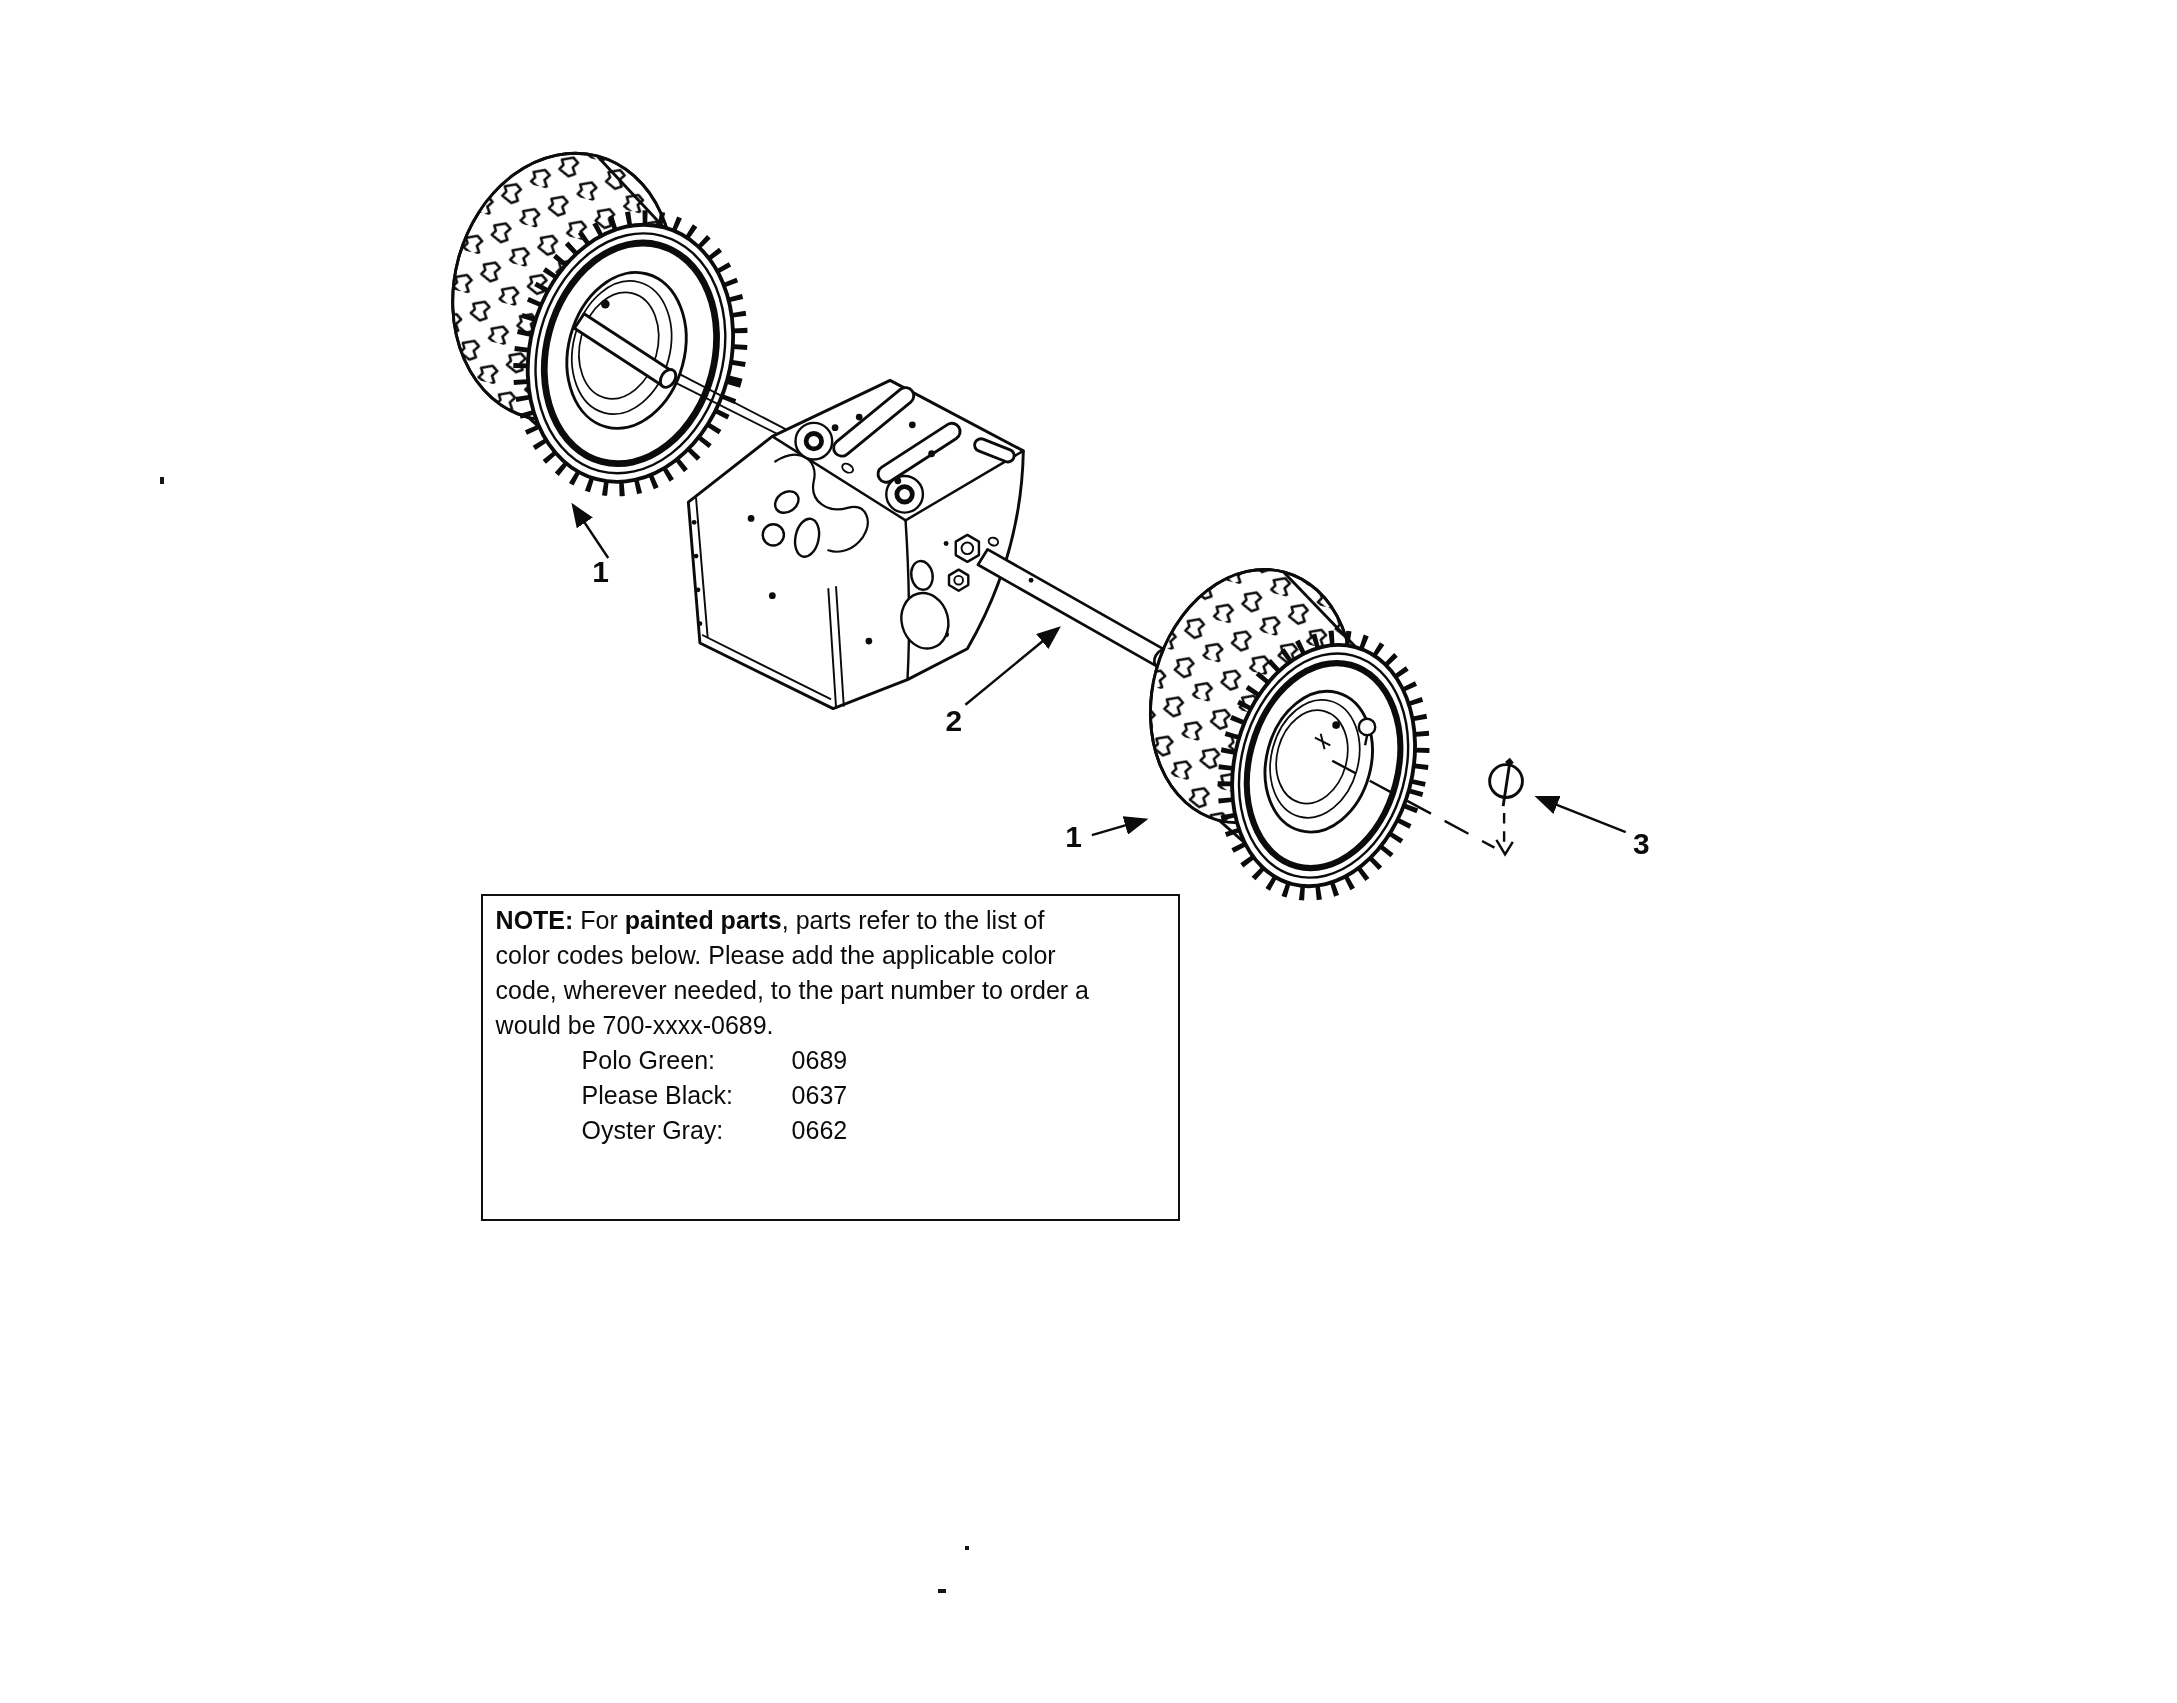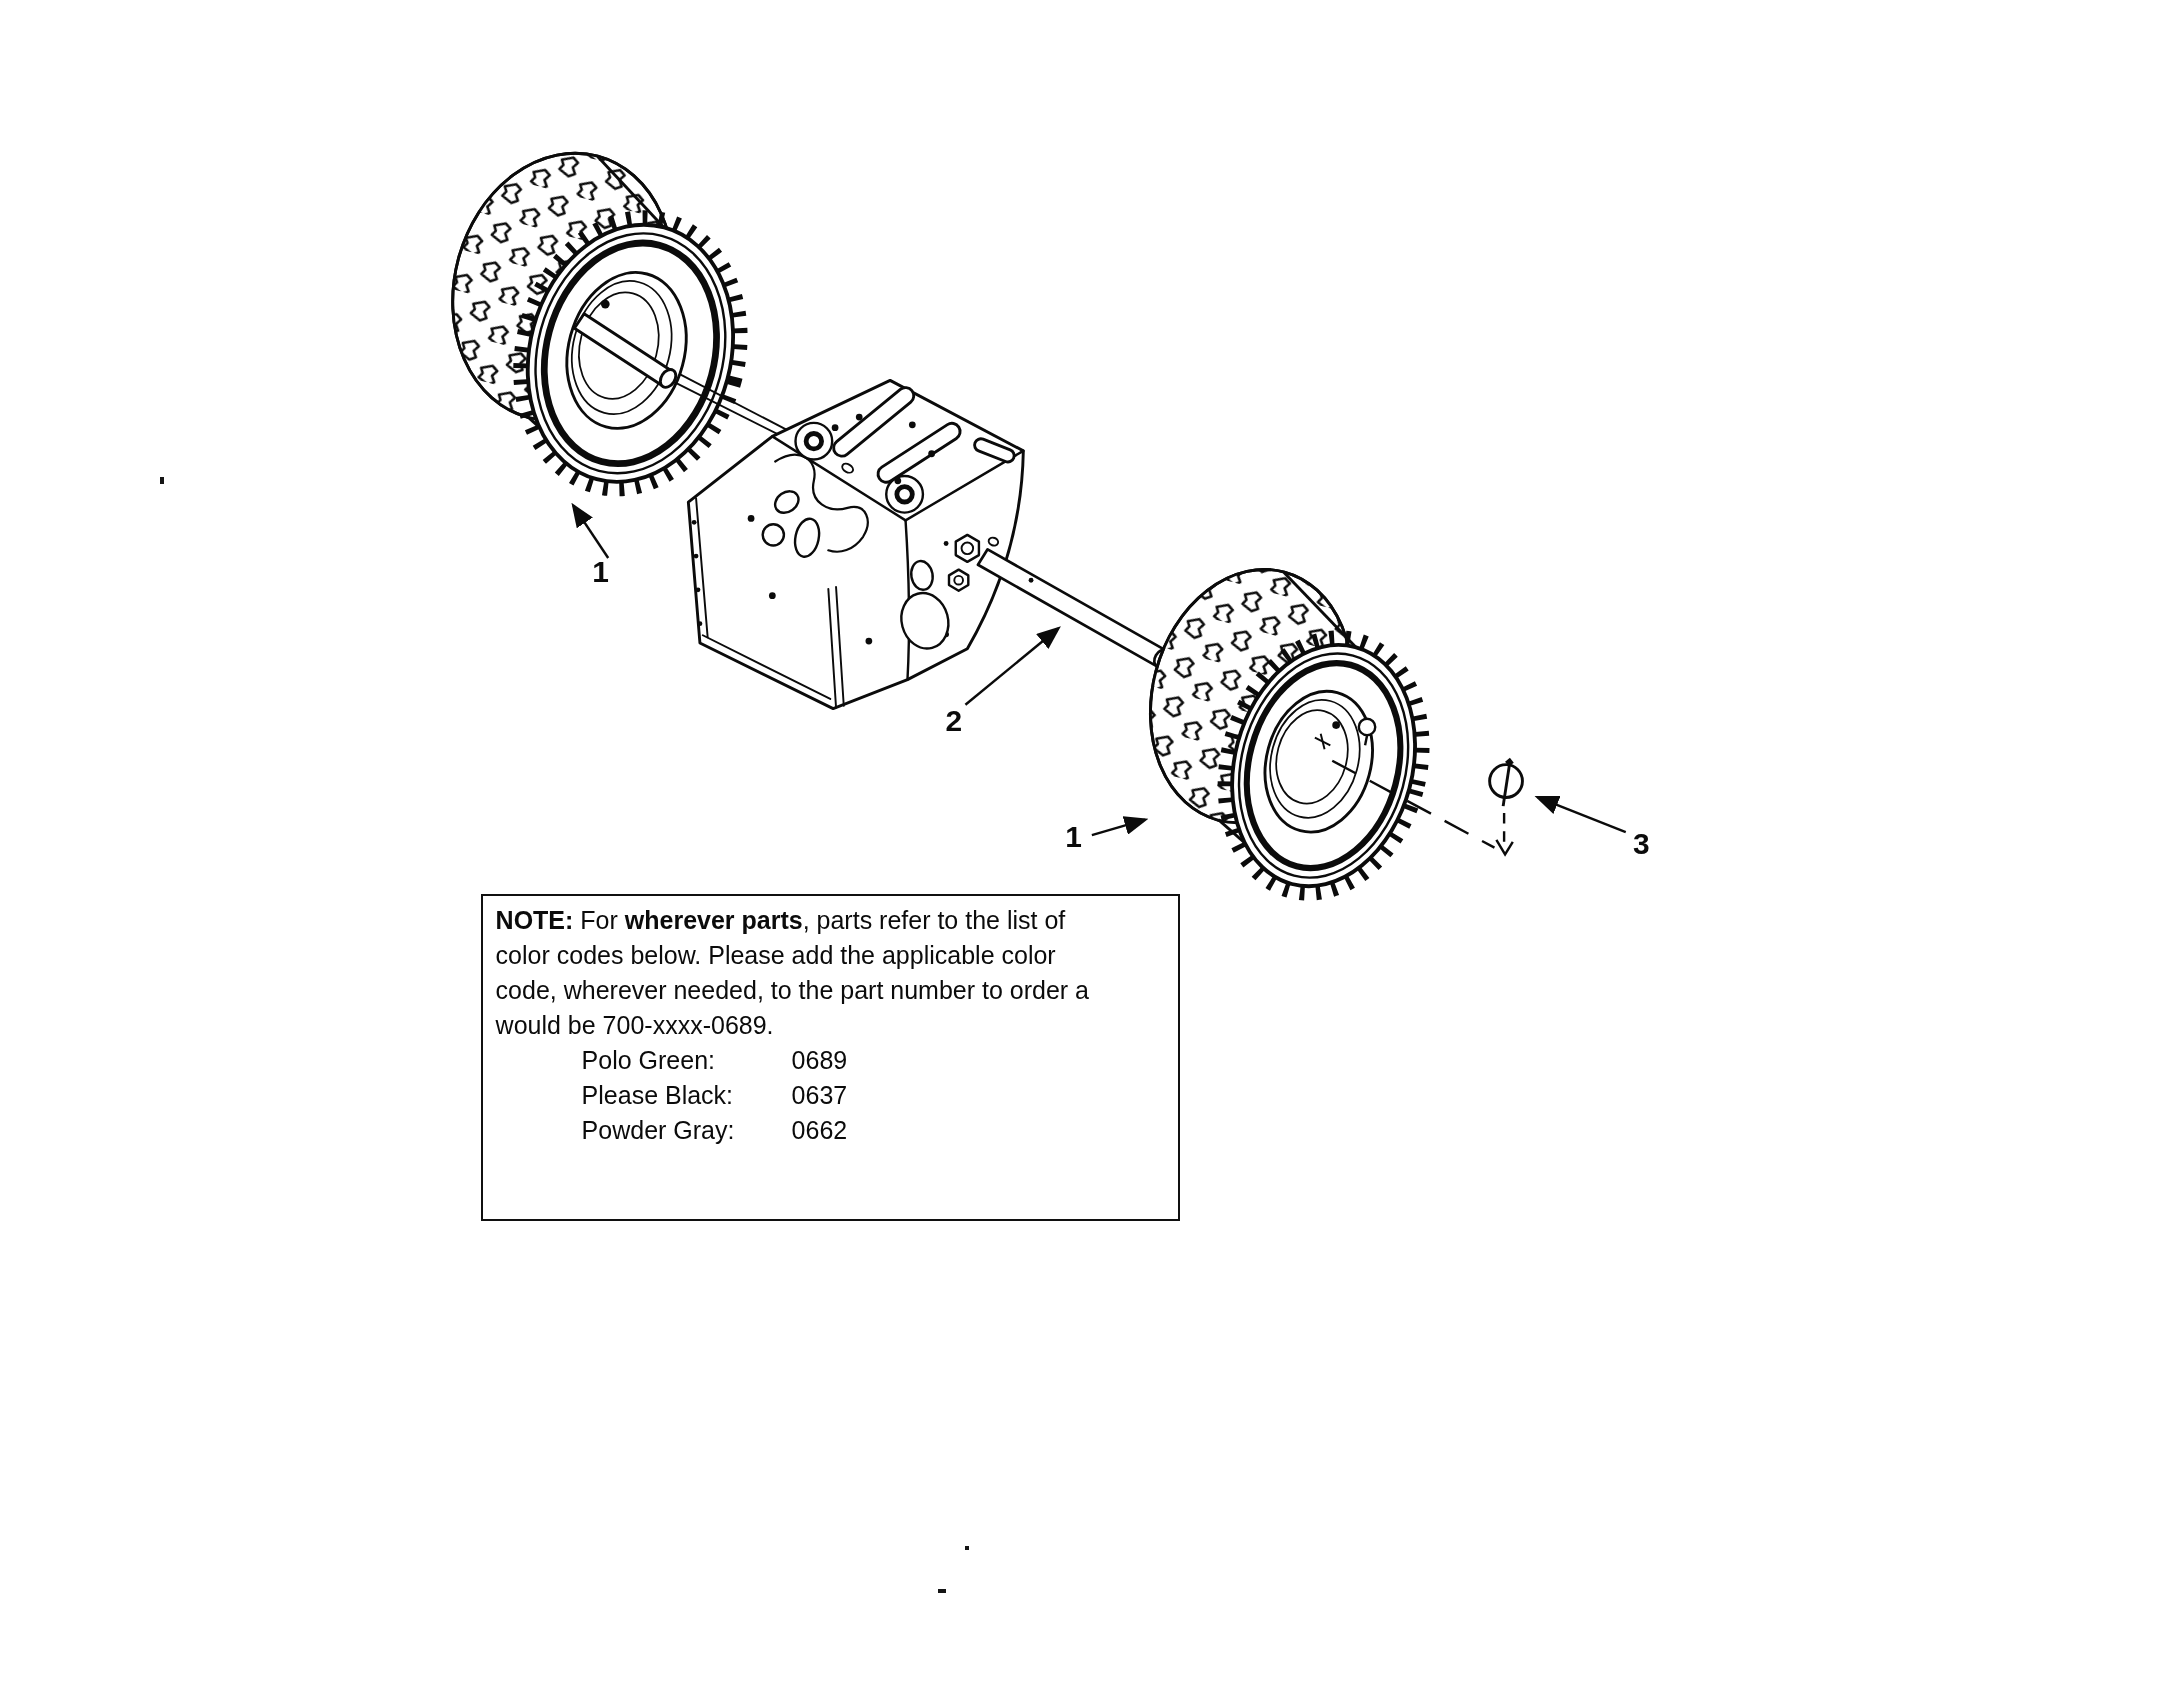--- a/index.html
+++ b/index.html
@@ -209,33 +209,33 @@
       </g>
       <g>
         <line x1="1684" y1="862" x2="1593" y2="826" stroke="#0b0b0b" stroke-width="2.5" marker-end="url(#arrow)"></line>
         <text class="callout-text" x="1700" y="885" text-anchor="middle">3</text>
       </g>
     </g>
   </svg>
 
   <div class="note-box">
     <div class="note-line">
-      <span class="bold">NOTE:</span><span> For </span><span class="bold">wherever parts</span><span>, parts refer to the list of</span>
+      <span class="bold">NOTE:</span><span> For </span><span class="bold">painted parts</span><span>, parts refer to the list of</span>
     </div>
     <div class="note-line">color codes below. Please add the applicable color</div>
     <div class="note-line">code, wherever needed, to the part number to order a</div>
     <div class="note-line">would be 700-xxxx-0689.</div>
     <div class="color-row">
       <span class="cname">Polo Green:</span><span>0689</span>
     </div>
     <div class="color-row">
       <span class="cname">Please Black:</span><span>0637</span>
     </div>
     <div class="color-row">
-      <span class="cname">Powder Gray:</span><span>0662</span>
+      <span class="cname">Oyster Gray:</span><span>0662</span>
     </div>
   </div>
 
   <div class="speck" style="left:160px;top:477px;width:3.9px;height:6.8px;"></div>
   <div class="speck" style="left:965px;top:1546px;width:3.9px;height:3.9px;"></div>
   <div class="speck" style="left:938px;top:1589px;width:7.7px;height:3.9px;"></div>
 
 </div>
 
 

